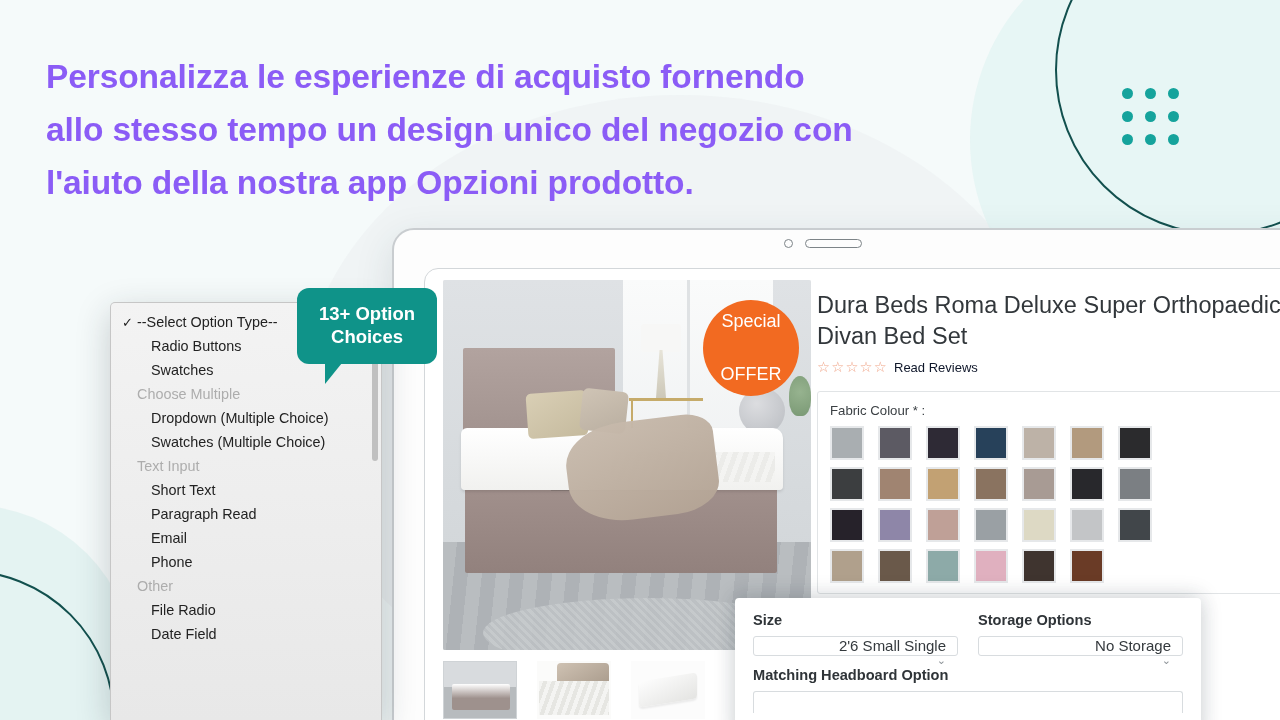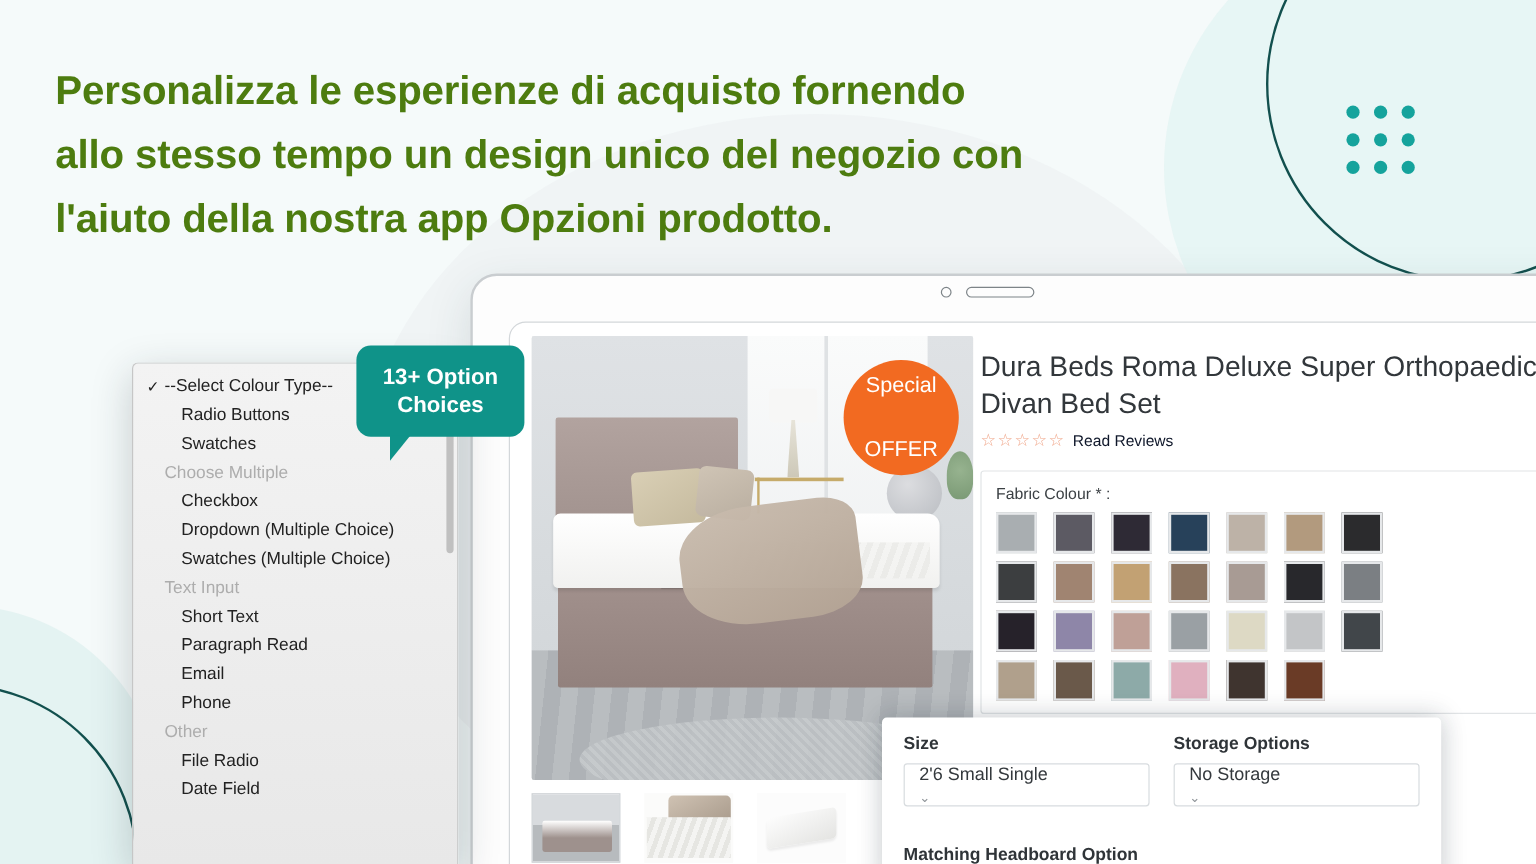--- a/index.html
+++ b/index.html
@@ -39,21 +39,21 @@
     position: absolute; left: 1122px; top: 88px;
     display: grid; grid-template-columns: repeat(3, 14px); grid-template-rows: repeat(3, 14px);
     gap: 9px;
   }
   .dot-grid i { display: block; width: 11px; height: 11px; border-radius: 50%; background: #15a39c; }
 
   
   .headline {
     position: absolute; left: 46px; top: 50px; width: 940px;
     font-size: 33.5px; line-height: 53px; font-weight: 700;
-    color: #4d7c0f; letter-spacing: -.1px;
+    color: #8b5cf6; letter-spacing: -.1px;
   }
   .headline span { display: block; }
 
   
   .tablet {
     position: absolute; left: 392px; top: 228px; width: 1058px; height: 560px;
     background: #fdfdfd; border: 2px solid #c9cdd0; border-radius: 22px 22px 0 0;
     box-shadow: 0 12px 38px rgba(40,60,70,.13);
   }
   .tablet-bar { position: absolute; left: 0; top: 0; width: 100%; height: 26px; }
@@ -153,26 +153,26 @@
   .opt-panel {
     position: absolute; left: 735px; top: 598px; width: 466px; height: 140px;
     background: #fff; border-radius: 4px 4px 0 0;
     box-shadow: 0 -2px 22px rgba(30,45,55,.16), 0 2px 20px rgba(30,45,55,.10);
     padding: 14px 18px 0 18px;
   }
   .opt-row { display: flex; gap: 20px; }
   .opt-field { flex: 1; }
   .opt-label { font-size: 14.6px; font-weight: 700; color: #2f3438; margin-bottom: 8px; }
   .opt-select {
-    height: 36px; border: 1.2px solid #d8dcdf; border-radius: 3px; background: #fff;
-    display: flex; align-items: flex-start; justify-content: space-between;
+    height: 20px; border: 1.2px solid #d8dcdf; border-radius: 3px; background: #fff;
+    display: flex; align-items: flex-end; justify-content: space-between;
     padding: 0 11px 0 12px; font-size: 15px; color: #34393d; flex-direction: column;
   }
   .chev { color: #8c9297; font-size: 11px; }
-  .opt-label2 { margin-top: 33px; font-size: 14.6px; font-weight: 700; color: #2f3438; }
+  .opt-label2 { margin-top: 11px; font-size: 14.6px; font-weight: 700; color: #2f3438; }
   .opt-select-partial {
     margin-top: 8px; height: 22px; border: 1.2px solid #d8dcdf; border-bottom: none;
     border-radius: 3px 3px 0 0; background: #fff;
   }
 
   
   .menu {
     position: absolute; left: 110px; top: 302px; width: 272px; height: 418px;
     background: linear-gradient(180deg,#f3f3f3,#e8e8e8);
     border: 1px solid #c6c6c6; border-bottom: none; border-radius: 5px 5px 0 0;
@@ -339,27 +339,26 @@
         </div>
       </div>
     </div>
     <div class="opt-label2">Matching Headboard Option</div>
     <div class="opt-select-partial"></div>
   </div>
 
   <div class="menu">
     <div class="menu-item">
       <span class="tick">✓</span>
-      <span>--Select Colour Type--</span>
+      <span>--Select Option Type--</span>
     </div>
     <div id="menu-body">
         <div class="menu-item indent">Radio Buttons</div>
         <div class="menu-item indent">Swatches</div>
         <div class="menu-group">Choose Multiple</div>
-        <div class="menu-item indent">Checkbox</div>
         <div class="menu-item indent">Dropdown (Multiple Choice)</div>
         <div class="menu-item indent">Swatches (Multiple Choice)</div>
         <div class="menu-group">Text Input</div>
         <div class="menu-item indent">Short Text</div>
         <div class="menu-item indent">Paragraph Read</div>
         <div class="menu-item indent">Email</div>
         <div class="menu-item indent">Phone</div>
         <div class="menu-group">Other</div>
         <div class="menu-item indent">File Radio</div>
         <div class="menu-item indent">Date Field</div>

